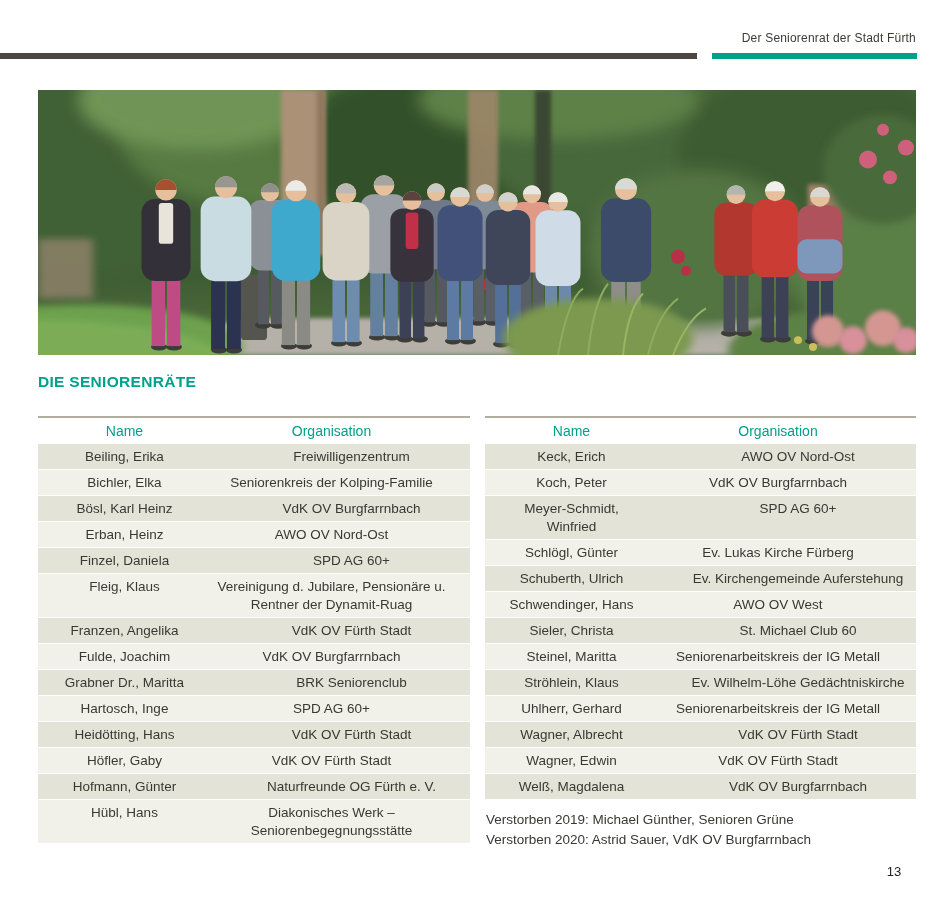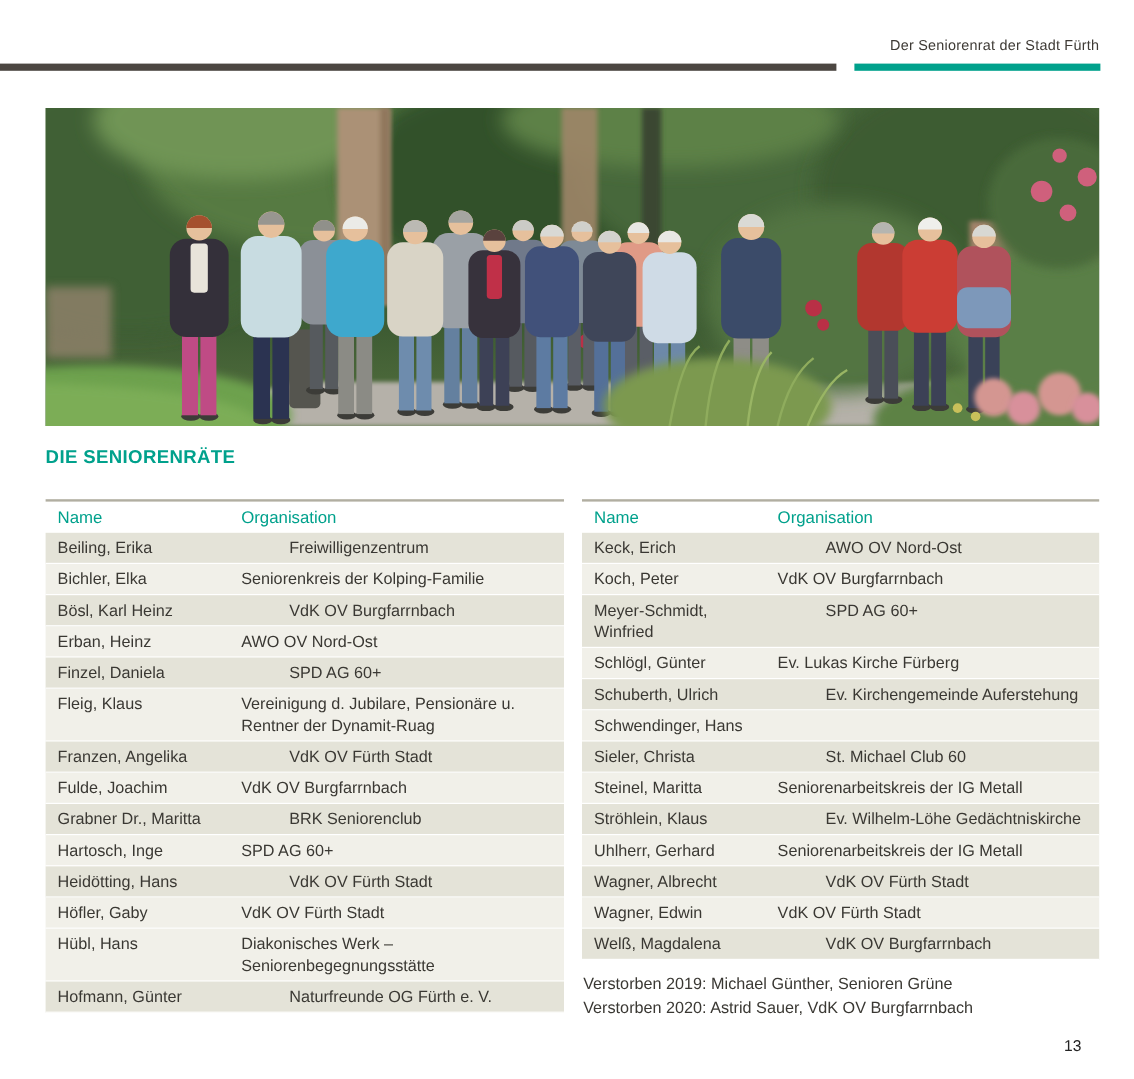--- a/index.html
+++ b/index.html
@@ -34,20 +34,21 @@
   .table-left{left:38px;width:432px;}
   .table-right{left:485px;width:431px;}
   .thead{display:flex;padding:4px 0 4px;color:var(--teal);}
   .thead .cell{color:var(--teal);font-size:14px;}
   .row{display:flex;border-bottom:1px solid #ffffff;padding:4px 0 3px;}
   .row.odd{background:var(--row-shaded);gap:40px;}
   .row.even{background:var(--row-light);}
   .cell{
     font-size:13.5px;line-height:18px;color:var(--txt);
     white-space:pre-line;
+    text-align:center;
   }
   .cell.name{flex:0 0 153px;padding-left:10px;}
   .cell.org{flex:1;padding-right:8px;}
   .footnotes{
     position:absolute;left:486px;top:810px;
     font-size:13.5px;line-height:20px;color:var(--txt);
   }
   .page-number{
     position:absolute;left:880px;top:864px;width:28px;text-align:center;
     font-size:13px;color:#242424;
@@ -353,28 +354,28 @@
           <div class="cell org">SPD AG 60+</div>
         </div>
         <div class="row odd">
           <div class="cell name">Heidötting, Hans</div>
           <div class="cell org">VdK OV Fürth Stadt</div>
         </div>
         <div class="row even">
           <div class="cell name">Höfler, Gaby</div>
           <div class="cell org">VdK OV Fürth Stadt</div>
         </div>
+        <div class="row odd">
+          <div class="cell name">Hofmann, Günter</div>
+          <div class="cell org">Naturfreunde OG Fürth e. V.</div>
+        </div>
         <div class="row even">
           <div class="cell name">Hübl, Hans</div>
           <div class="cell org">Diakonisches Werk –
 Seniorenbegegnungsstätte</div>
-        </div>
-        <div class="row odd">
-          <div class="cell name">Hofmann, Günter</div>
-          <div class="cell org">Naturfreunde OG Fürth e. V.</div>
         </div>
       </div>
   </div>
 
   <div class="table table-right">
     <div class="thead">
       <div class="cell name">Name</div>
       <div class="cell org">Organisation</div>
     </div>
     <div class="tbody" id="tbody-right">
@@ -394,20 +395,21 @@
         <div class="row even">
           <div class="cell name">Schlögl, Günter</div>
           <div class="cell org">Ev. Lukas Kirche Fürberg</div>
         </div>
         <div class="row odd">
           <div class="cell name">Schuberth, Ulrich</div>
           <div class="cell org">Ev. Kirchengemeinde Auferstehung</div>
         </div>
         <div class="row even">
           <div class="cell name">Schwendinger, Hans</div>
+          <div class="cell org">AWO OV West</div>
         </div>
         <div class="row odd">
           <div class="cell name">Sieler, Christa</div>
           <div class="cell org">St. Michael Club 60</div>
         </div>
         <div class="row even">
           <div class="cell name">Steinel, Maritta</div>
           <div class="cell org">Seniorenarbeitskreis der IG Metall</div>
         </div>
         <div class="row odd">

